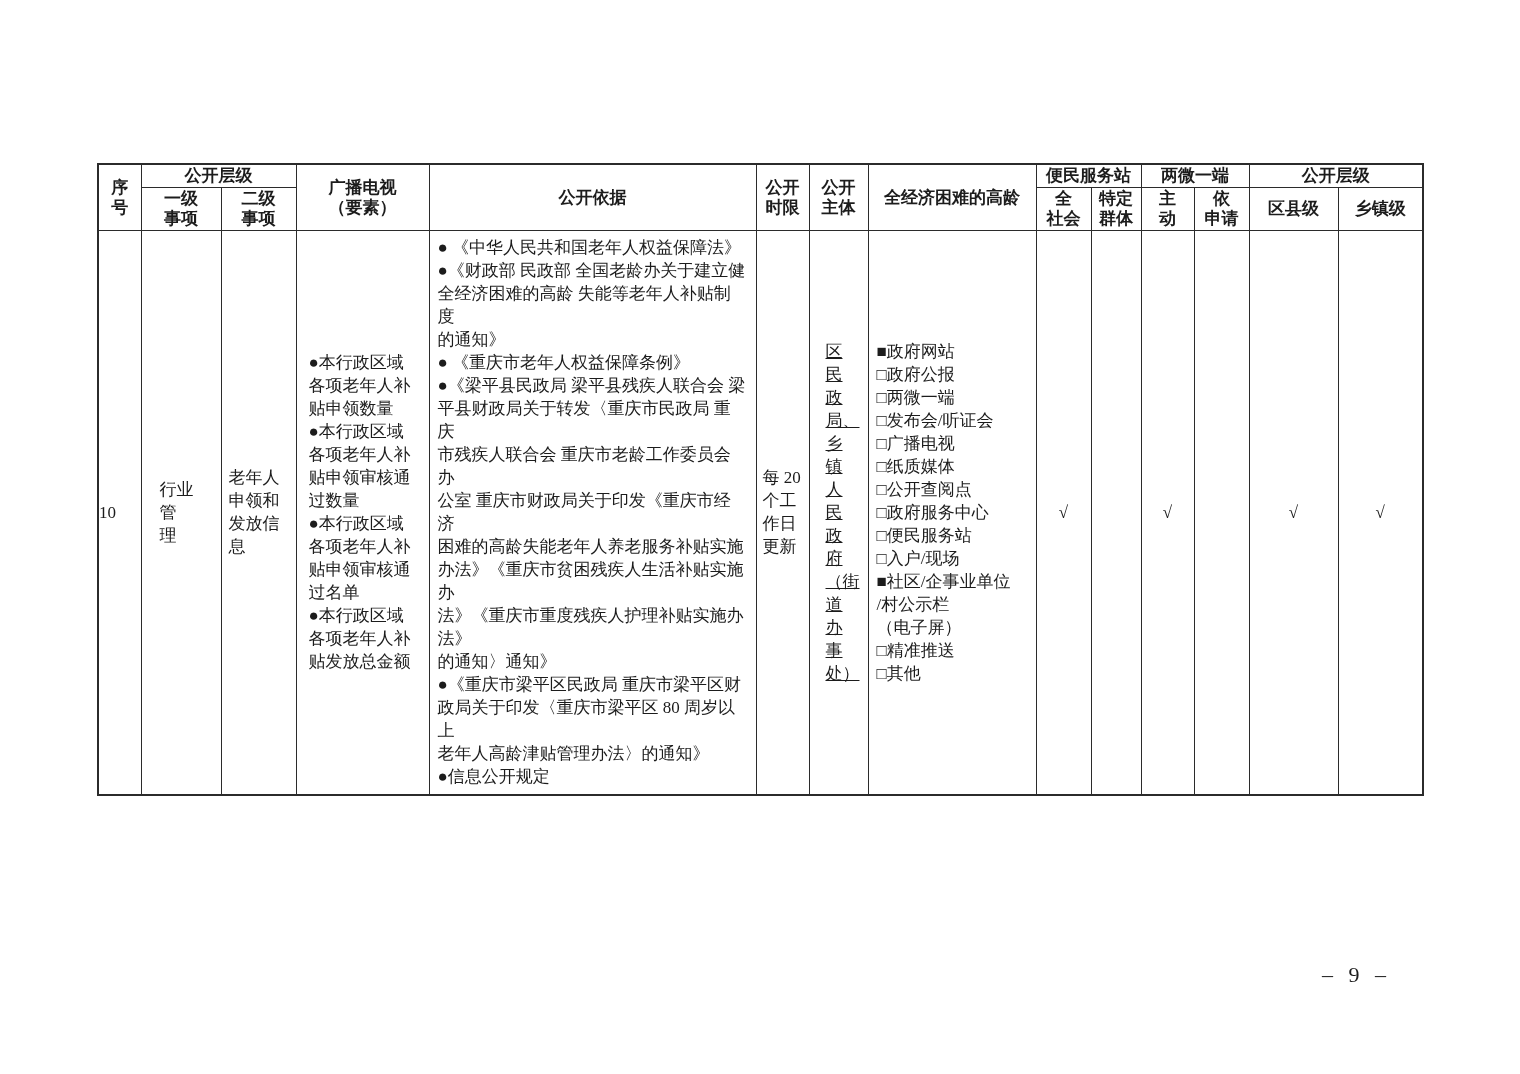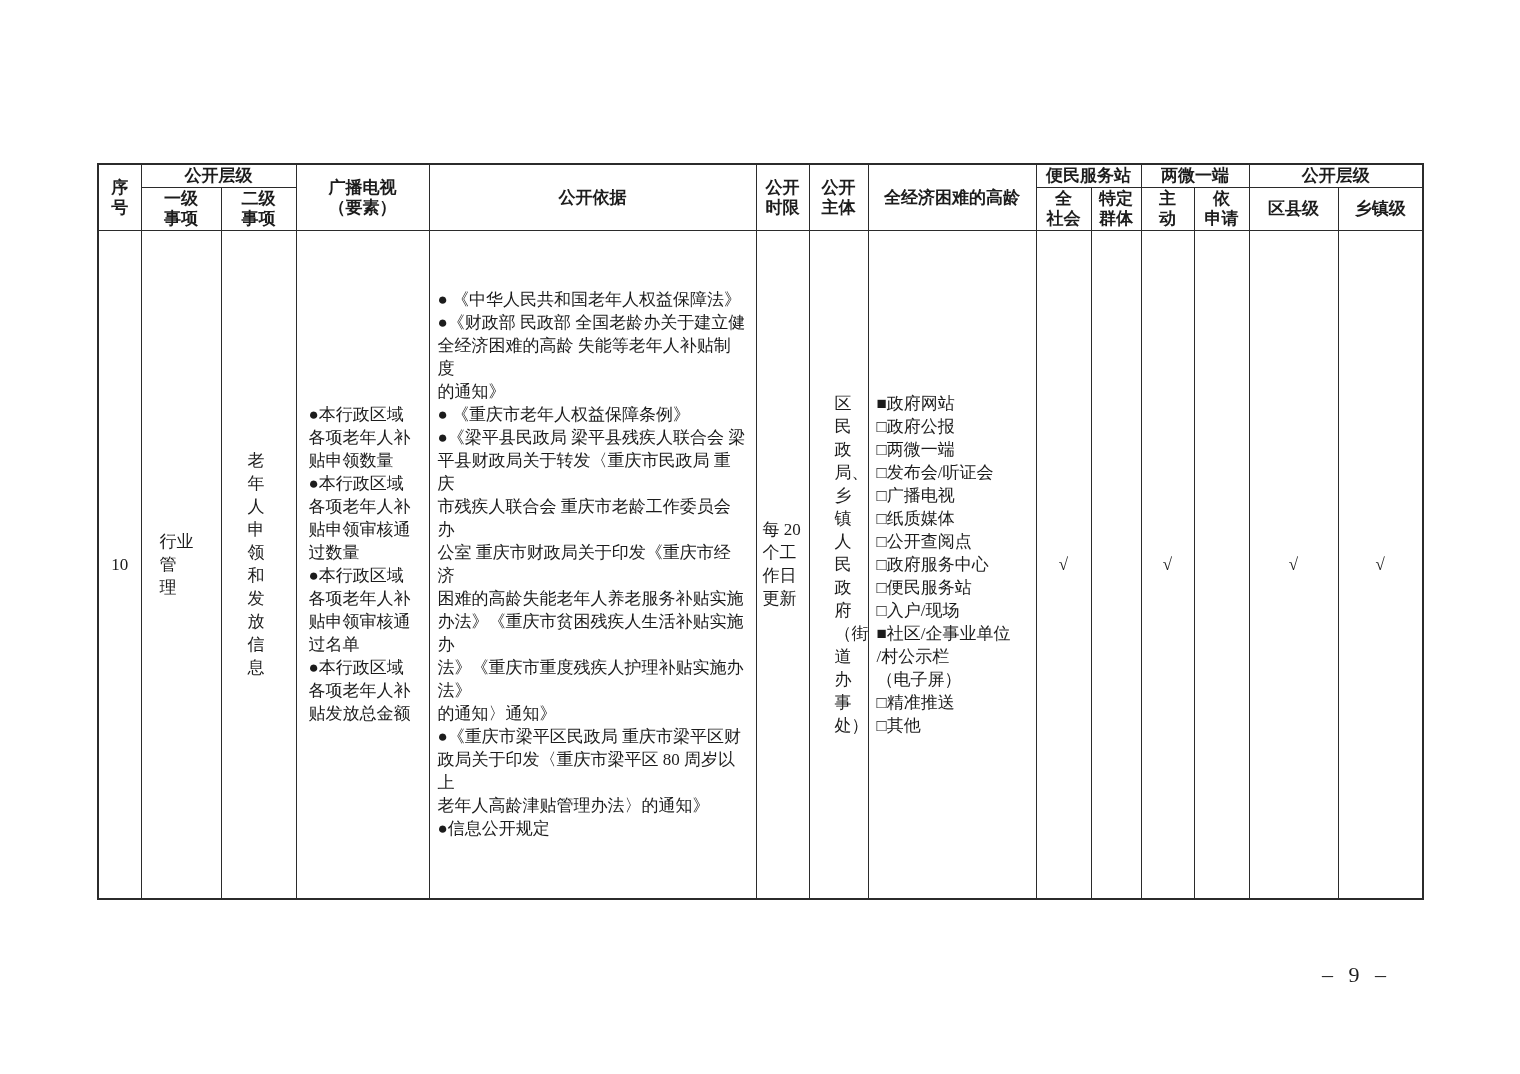--- a/index.html
+++ b/index.html
@@ -27,29 +27,29 @@
   }
   table.disclosure th {
     font-weight:bold;
     text-align:center;
     vertical-align:middle;
     line-height:20px;
     padding:1px 2px;
   }
   tr.h1 > th { height:23px; }
   tr.h2 > th { height:41px; }
-  tr.body > td { height:668px; vertical-align:middle; line-height:23px; }
-  td.c { text-align:center; }
+  tr.body > td { height:564px; vertical-align:middle; line-height:23px; }
+  td.c { }
   td.check { text-align:center; font-size:15px; }
   td.l1 { padding:0 18px; }
-  td.l2 { padding:0 26px; }
+  td.l2 { padding:0 7px; }
   td.content { padding:0 12px; }
   td.basis { padding:0 8px; }
   td.tlimit { padding:14px 6px; }
-  td.subject { padding:0 25px; }
+  td.subject { padding:0 16px;text-decoration:underline; }
   td.channels { padding:8px 8px; }
   .pageno {
     position:absolute;
     left:1322px; top:962px;
     font-size:22px;
     letter-spacing:5px;
     color:#1c1c1c;
   }
 </style>
 </head>

